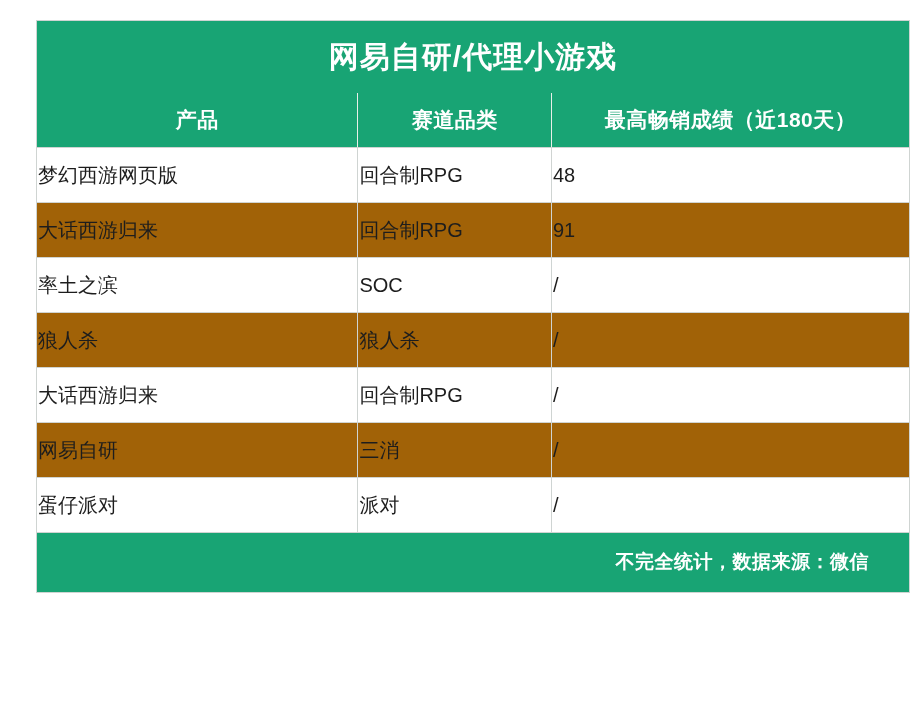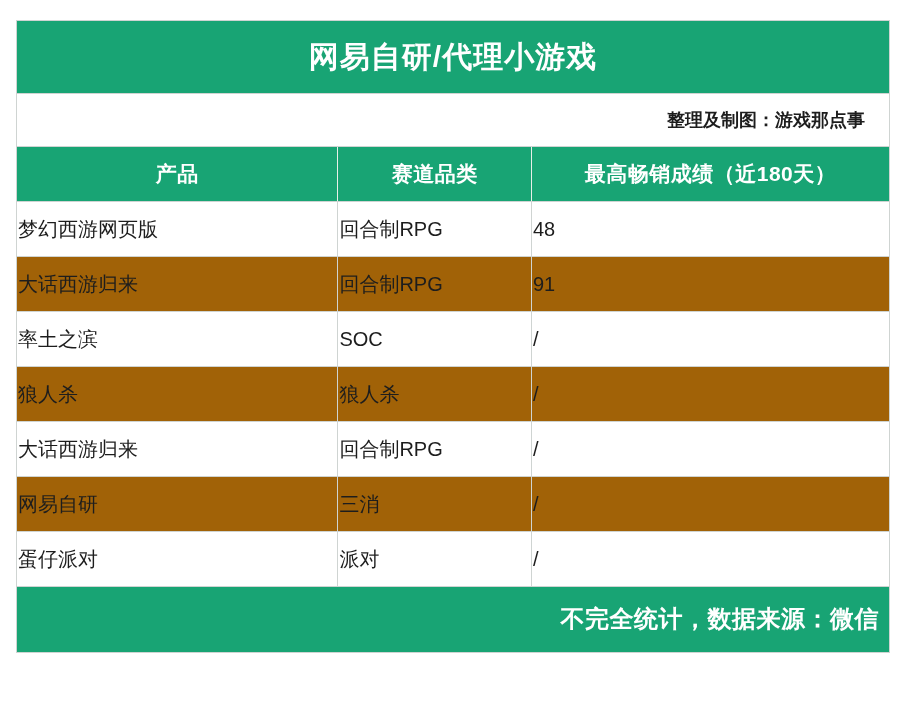--- a/index.html
+++ b/index.html
@@ -15,21 +15,21 @@
   }
   .sheet {
     position: relative;
     width: 918px;
     height: 710px;
     background: #ffffff;
     box-sizing: border-box;
   }
   .table-wrap {
     position: absolute;
-    left: 16px;
+    left: 36px;
     top: 20px;
     width: 874px;
     border: 1px solid #cfd4d2;
     box-sizing: border-box;
     background: #ffffff;
   }
   .title-bar {
     background: #18a474;
     color: #ffffff;
     text-align: center;
@@ -80,35 +80,34 @@
   }
   table.data td:last-child { border-right: none; }
 
   tr.odd td { background: #ffffff; }
   tr.even td { background: #a16207; }
 
   .footer-bar {
     background: #18a474;
     color: #ffffff;
     text-align: right;
-    font-size: 24px;
+    font-size: 19px;
     font-weight: bold;
-    padding: 16px 10px 17px 0;
+    padding: 16px 40px 17px 0;
     letter-spacing: 0.5px;
   }
 </style>
 </head>
 <body>
 
 <div class="sheet">
   <div class="table-wrap">
 
     <div class="title-bar">网易自研/代理小游戏</div>
 
-    <div class="credit-bar">整理及制图：游戏那点事</div>
 
     <table class="data">
       <colgroup>
         <col class="c0">
         <col class="c1">
         <col class="c2">
       </colgroup>
       <thead>
         <tr>
           <th>产品</th>

